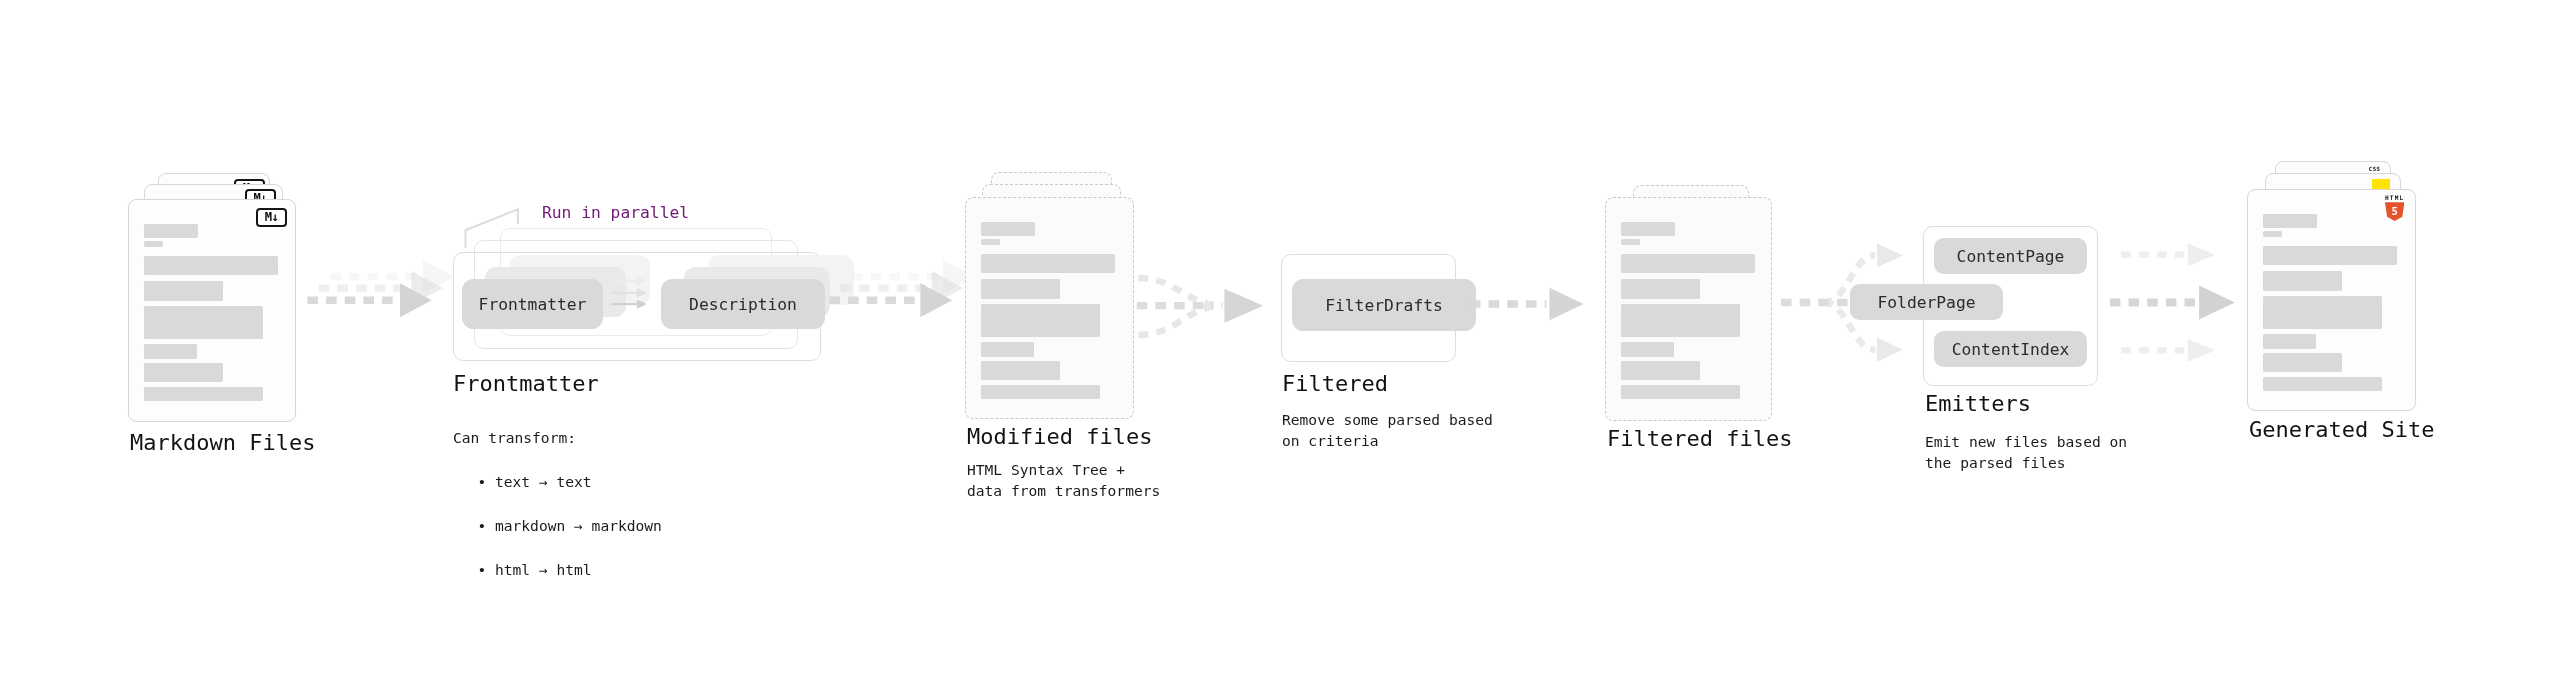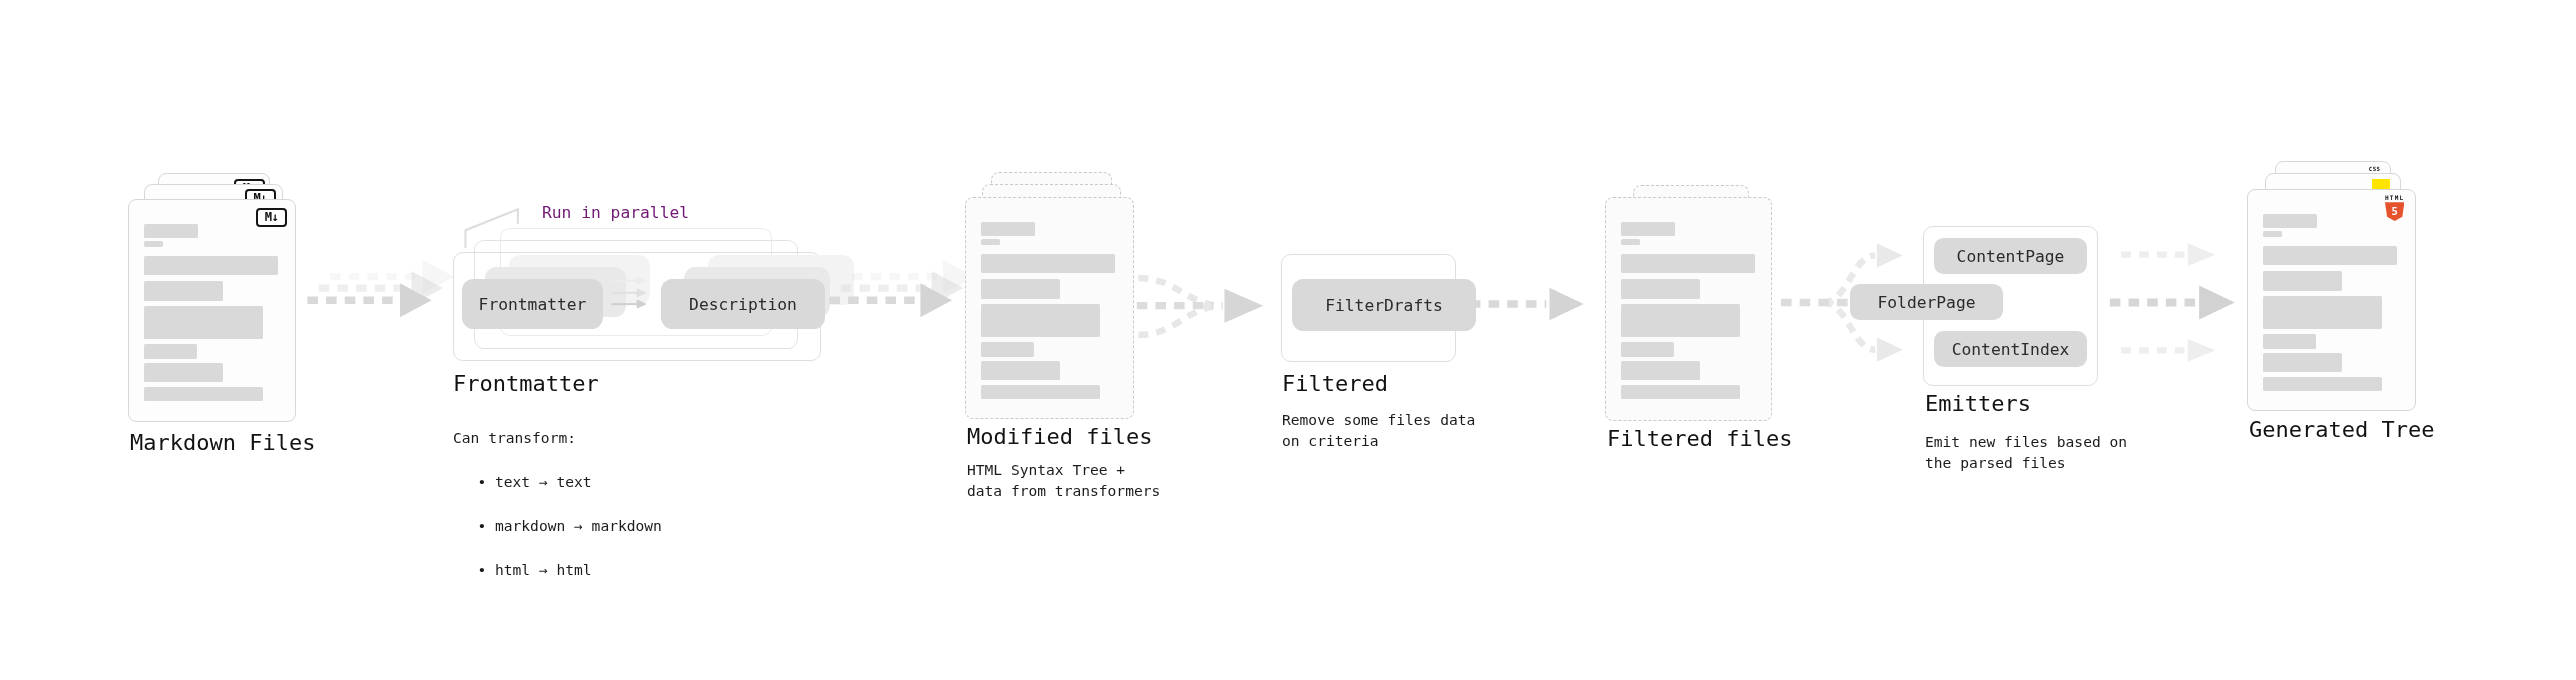--- a/index.html
+++ b/index.html
@@ -161,21 +161,21 @@
     <path d="M 10 96 C 58 96 70 60 114 60" fill="none" stroke="#e7e7e7" stroke-width="8" stroke-dasharray="12 10"></path>
     <line x1="8" y1="60" x2="102" y2="60" stroke="#dcdcdc" stroke-width="9" stroke-dasharray="13 10"></line>
     <polygon points="116,39 164,60 116,81" fill="#d6d6d6"></polygon>
   </svg>
 
   <div class="box" style="left:1281px;top:254px;width:173px;height:106px"></div>
   <div class="btn" style="left:1292px;top:279px;width:184px;height:52px">
       <span>FilterDrafts</span>
     </div>
   <div class="title" style="left:1282px;top:370px">Filtered</div>
-  <div class="note" style="left:1282px;top:409px">Remove some files data
+  <div class="note" style="left:1282px;top:409px">Remove some parsed based
 on criteria</div>
 
   <svg class="arr" style="left:1465px;top:281px" width="130" height="46" viewBox="0 0 160 56">
     <line x1="6" y1="28" x2="100" y2="28" stroke="#d9d9d9" stroke-width="9" stroke-dasharray="13 10"></line>
     <polygon points="104,8 146,28 104,48" fill="#d4d4d4"></polygon>
   </svg>
 
   <div class="card dashed" style="left:1633px;top:185px;width:114px;height:221px"></div>
   <div class="card dashed" style="left:1605px;top:197px;width:165px;height:222px">
     <div>
@@ -243,16 +243,16 @@
       <div class="bar" style="left:15.4px;top:23.6px;width:54px;height:14px"></div>
       <div class="bar" style="left:15.4px;top:41px;width:18.7px;height:5.7px"></div>
       <div class="bar" style="left:15.4px;top:56px;width:134px;height:18.7px"></div>
       <div class="bar" style="left:15.4px;top:81px;width:79px;height:19.5px"></div>
       <div class="bar" style="left:15.4px;top:106px;width:119px;height:32.5px"></div>
       <div class="bar" style="left:15.4px;top:144px;width:53px;height:15.4px"></div>
       <div class="bar" style="left:15.4px;top:163px;width:79px;height:18.7px"></div>
       <div class="bar" style="left:15.4px;top:187px;width:119px;height:14px"></div>
     </div>
   </div>
-  <div class="title" style="left:2249px;top:416px">Generated Tree</div>
+  <div class="title" style="left:2249px;top:416px">Generated Site</div>
 
 </div>
 
 
 </body></html>

